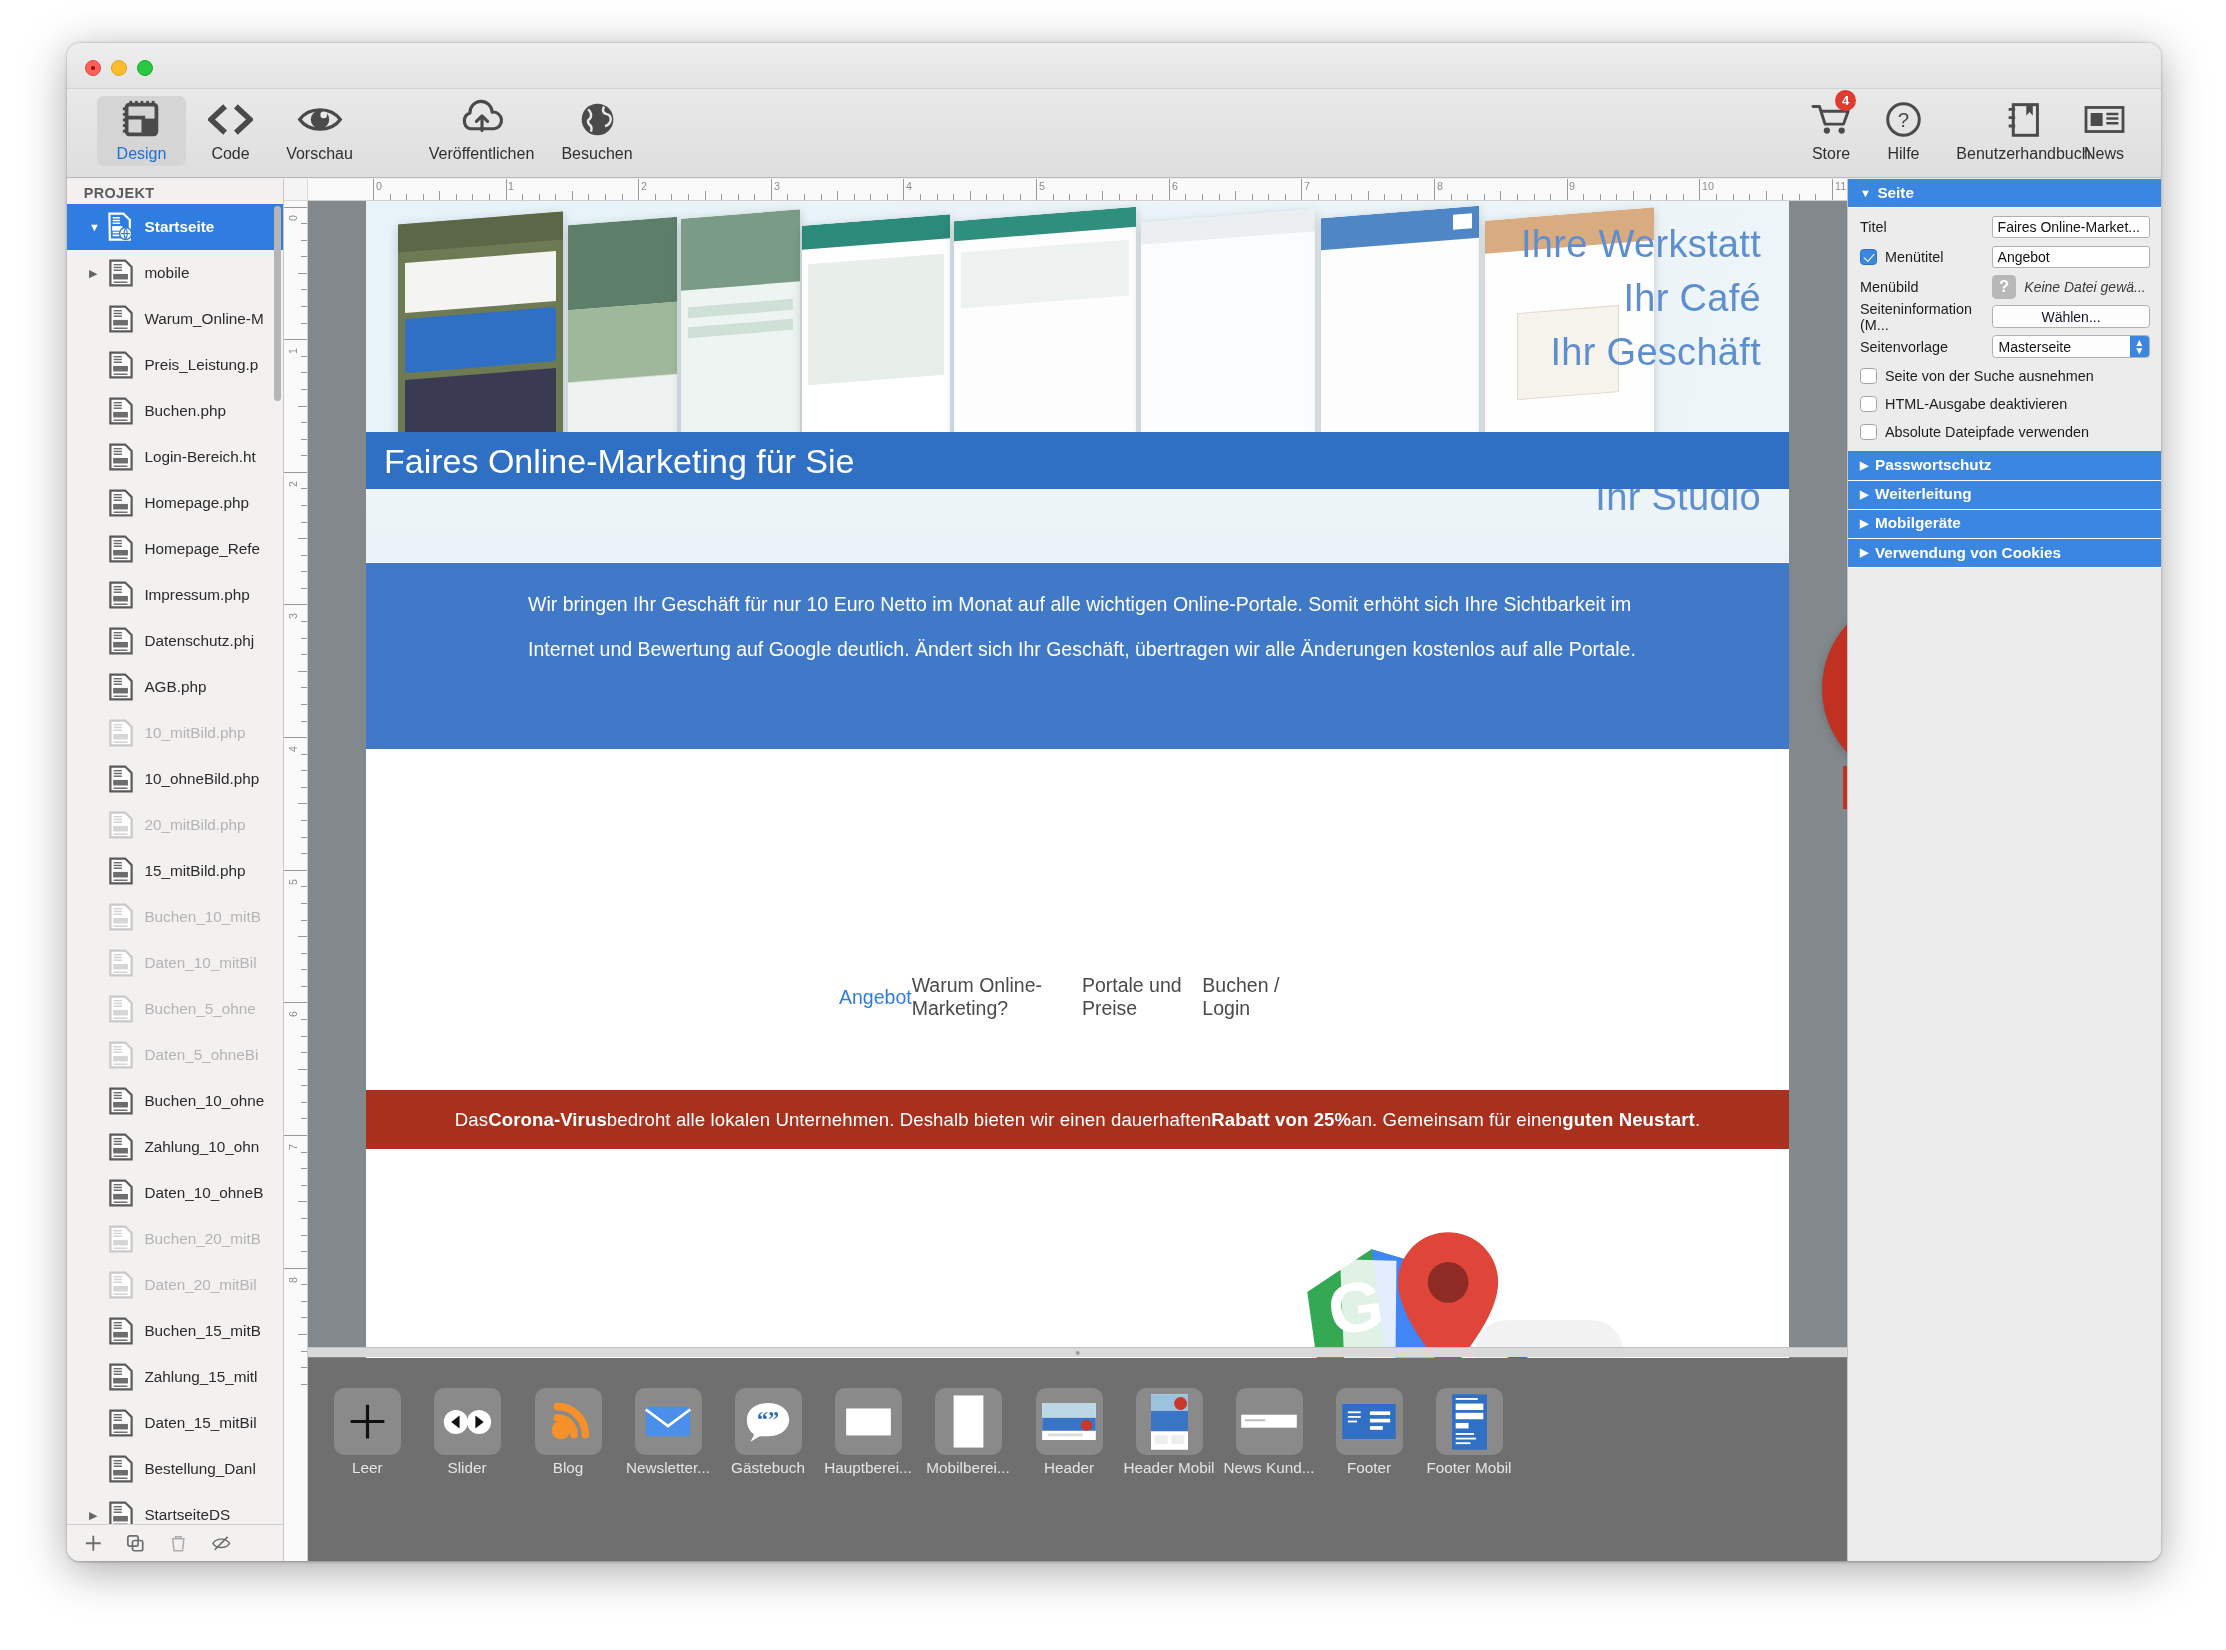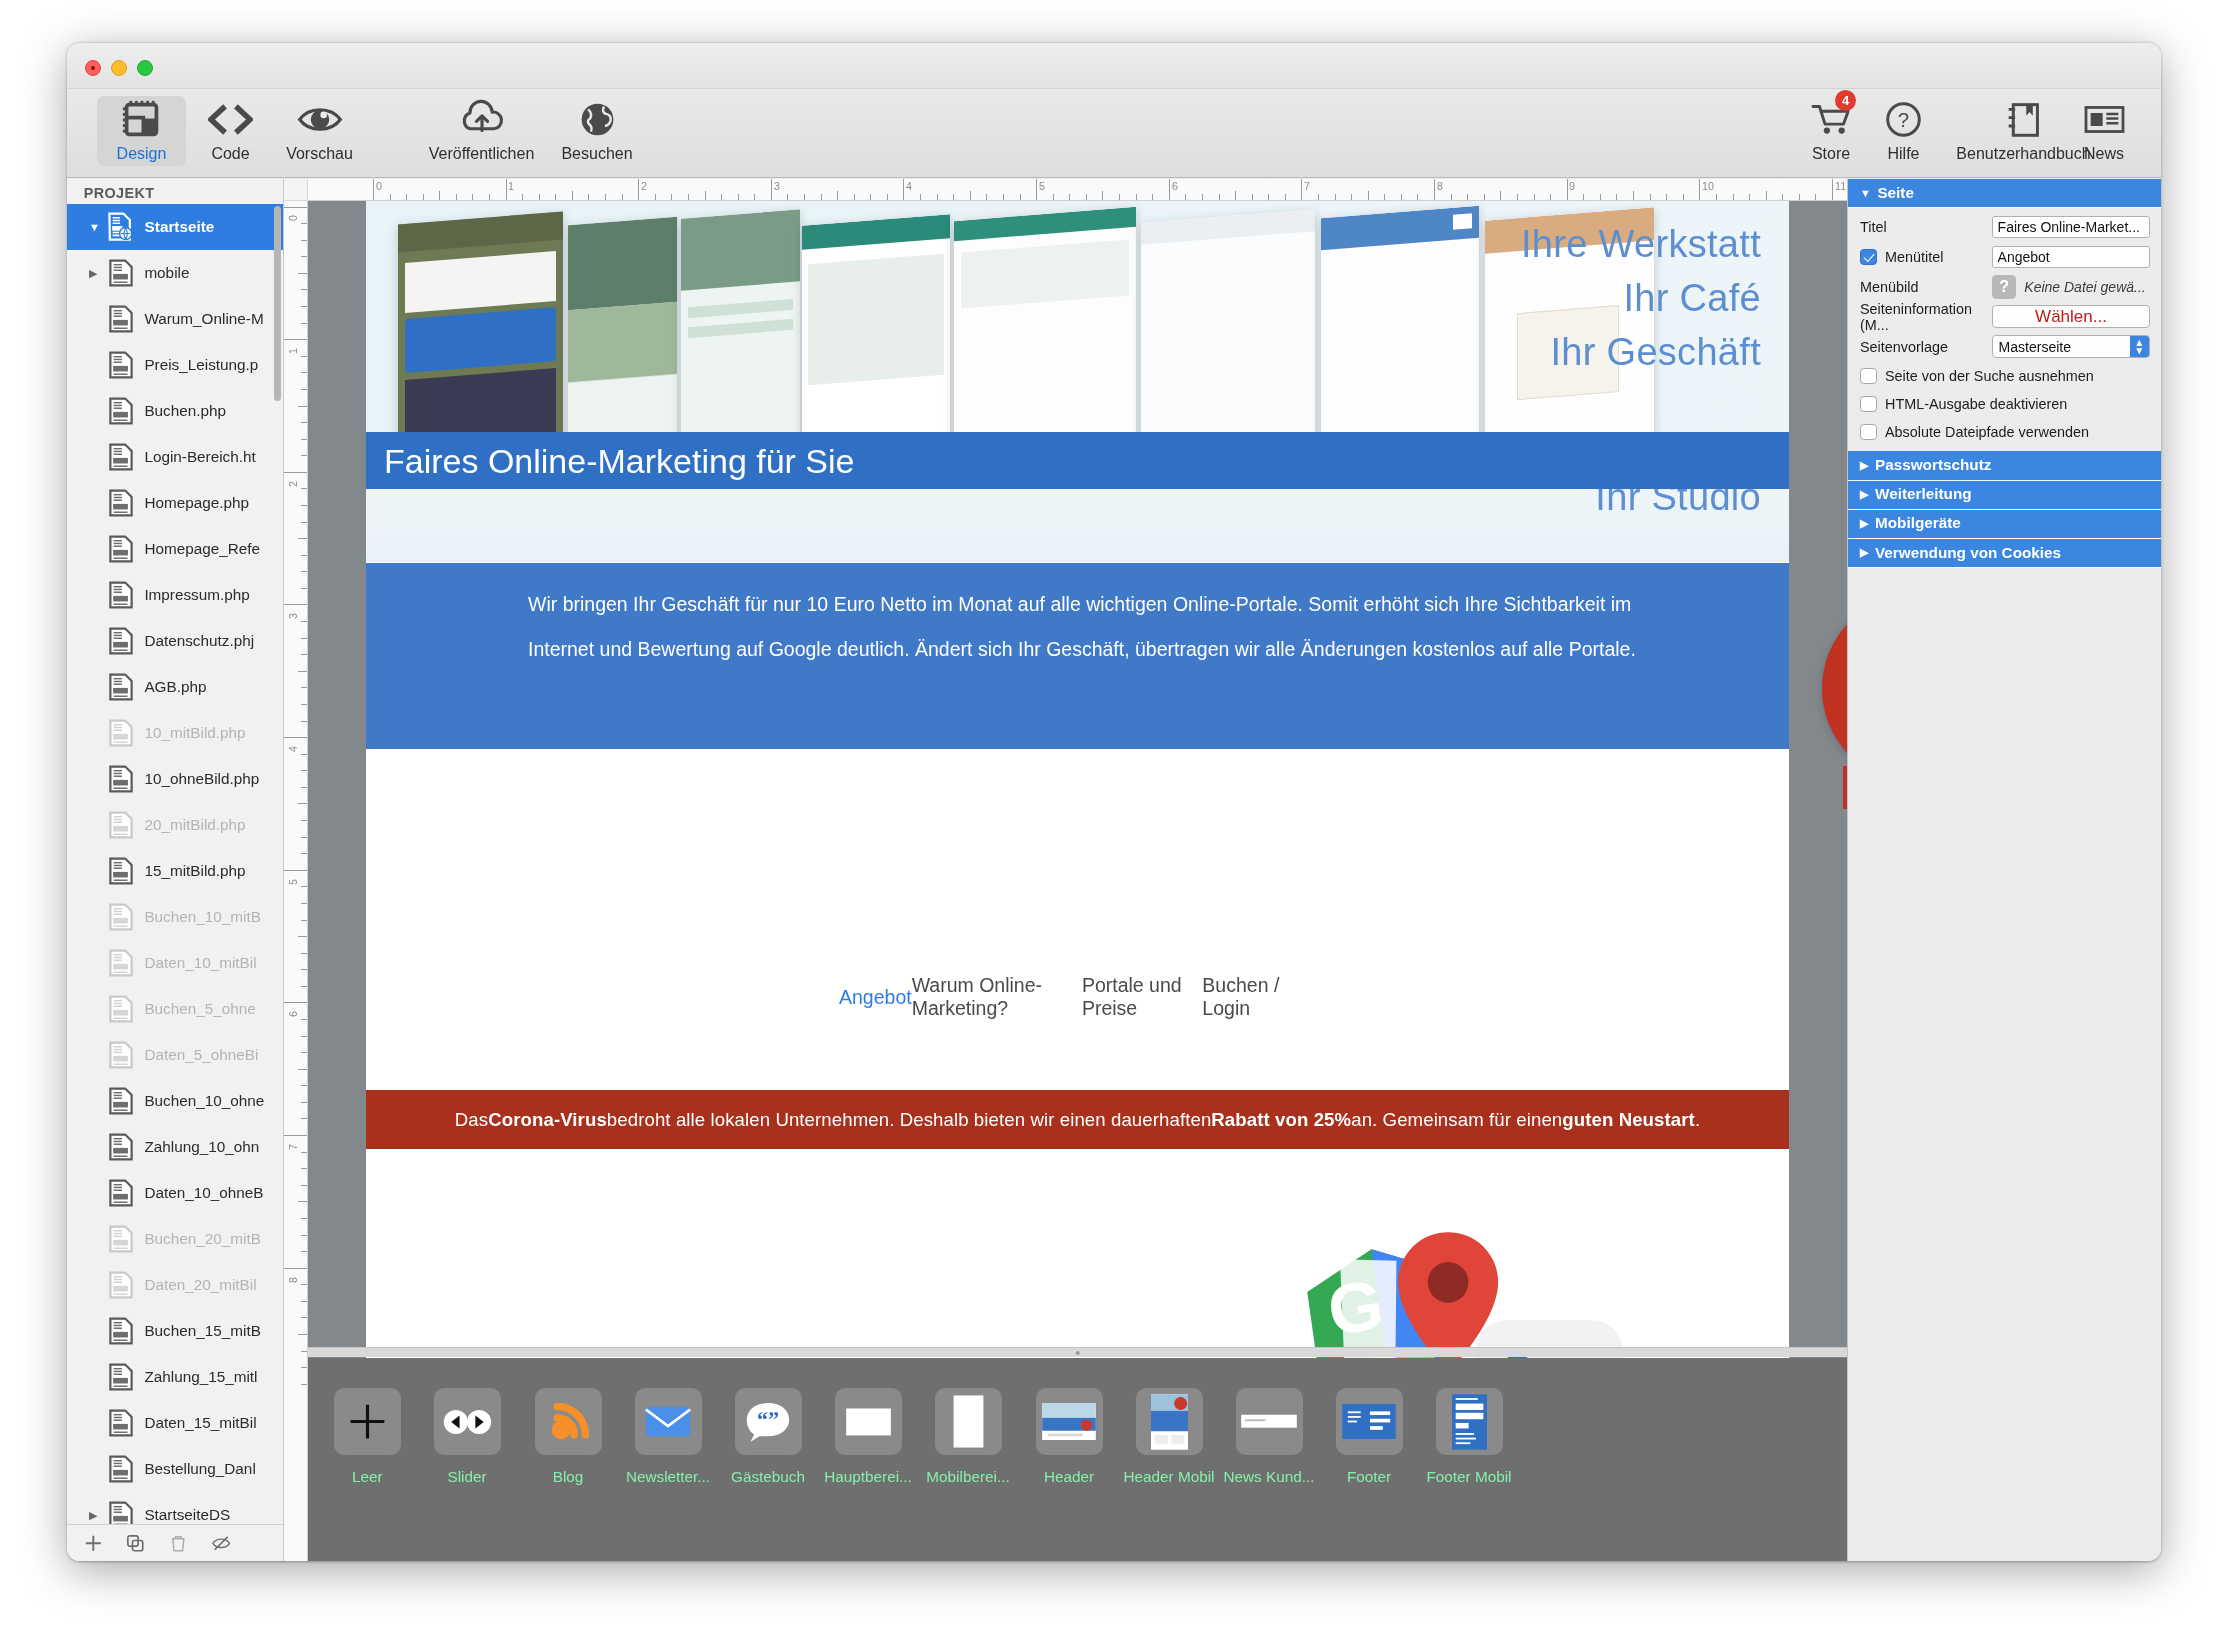--- a/index.html
+++ b/index.html
@@ -205,21 +205,21 @@
     background: #6f6f6f;
   }
   .mod {
     position: absolute; top: 30px; width: 100px;
     display: flex; flex-direction: column; align-items: center;
   }
   .mod .sq {
     width: 67px; height: 67px; border-radius: 10.2px; background: #8a8a8a;
     display: flex; align-items: center; justify-content: center; overflow:hidden;
   }
-  .mod .ml { margin-top: 13px; font-size: 15.3px; color: #86efac; white-space: nowrap; }
+  .mod .ml { margin-top: 4px; font-size: 15.3px; color: #e5e5e5; white-space: nowrap; }
   
   #inspector {
     width: 314px; background: #ececec; border-left: 0.9px solid #c3c3c3;
     position: relative;
   }
   .sec-hdr {
     background: #3b86e0; color: #fff; font-size: 15.3px; font-weight: bold;
     padding: 4.6px 0 5.6px 12px; border-bottom: 0.9px solid #fff;
     display: flex; align-items: center; gap: 6.5px;
   }
@@ -241,21 +241,21 @@
     border:solid #fff; border-width:0 1.9px 1.9px 0; transform: rotate(42deg);
   }
   .qmark {
     width: 24px; height: 24px; border-radius: 4.6px; background: #b8b8b8; color:#fff;
     font-size: 16.7px; font-weight: bold; display:flex; align-items:center; justify-content:center;
     flex: none; margin-right: 8.3px;
   }
   .italicval { font-size: 14px; color: #3a3a3a; font-style: italic; }
   .btnfield {
     flex: 1; height: 23px; background: #fdfdfd; border: 0.9px solid #b0b0b0; border-radius: 3.7px;
-    font-size: 17px; color: #b91c1c; display:flex; align-items:center; justify-content:center;
+    font-size: 14px; color: #0f172a; display:flex; align-items:center; justify-content:center;
   }
   .popfield {
     flex: 1; height: 23px; background: #fdfdfd; border: 0.9px solid #b0b0b0; border-radius: 3.7px;
     font-size: 14px; color: #111; display:flex; align-items:center;
     padding-left: 5.6px; position: relative; overflow: hidden;
   }
   .popfield .arrows {
     position: absolute; right: 0; top: 0; bottom: 0; width: 19.5px; background: #3b86e0;
     color: #fff; display:flex; align-items:center; justify-content:center; font-size: 10.2px;
     line-height: .8; flex-direction: column;

